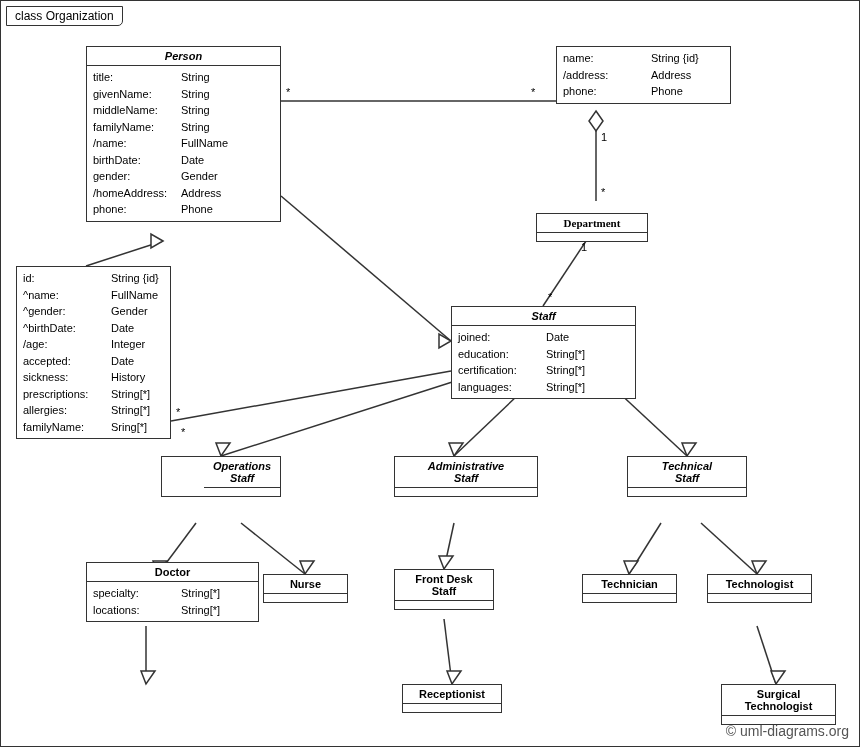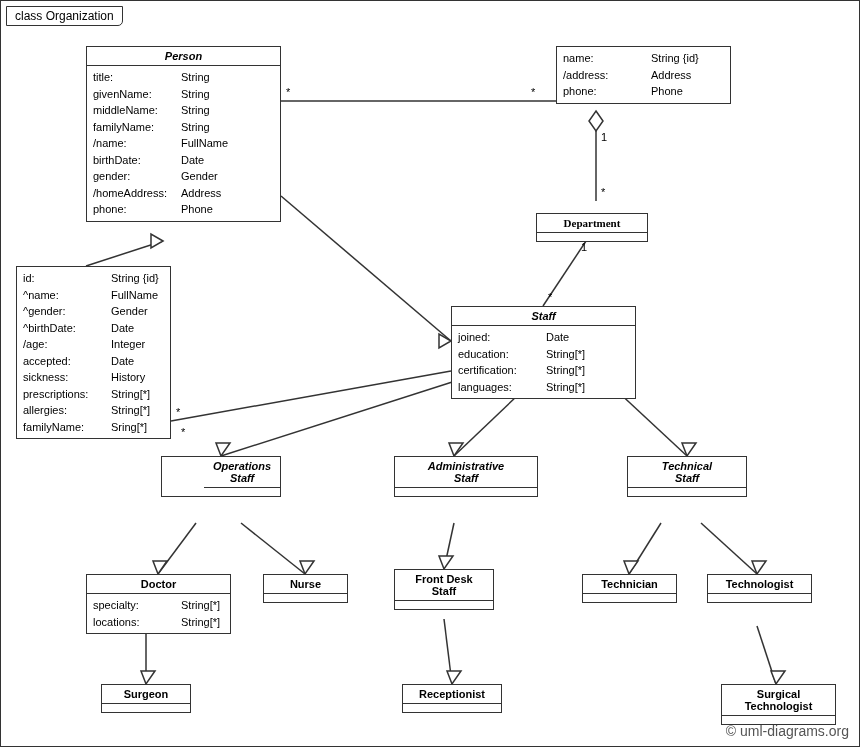--- a/index.html
+++ b/index.html
@@ -277,21 +277,21 @@
 Staff</div>
     <div class="class-attrs" style="min-height:8px;"></div>
   </div>
 
   <div class="class-box" style="left:626px;top:455px;width:120px;text-align:center;">
     <div class="class-header italic" style="white-space:pre-line;">Technical
 Staff</div>
     <div class="class-attrs" style="min-height:8px;"></div>
   </div>
 
-  <div class="class-box" style="left:85px;top:573px;width:145px;">
+  <div class="class-box" style="left:85px;top:561px;width:173px;">
     <div class="class-header">Doctor</div>
     <div class="class-attrs">
       <div class="attr-row">
           <span class="attr-name">specialty:</span>
           <span class="attr-type">String[*]</span>
         </div>
       <div class="attr-row">
           <span class="attr-name">locations:</span>
           <span class="attr-type">String[*]</span>
         </div>
@@ -312,24 +312,20 @@
   <div class="class-box" style="left:581px;top:573px;width:95px;">
     <div class="class-header">Technician</div>
     <div class="class-attrs" style="min-height:8px;"></div>
   </div>
 
   <div class="class-box" style="left:706px;top:573px;width:105px;">
     <div class="class-header">Technologist</div>
     <div class="class-attrs" style="min-height:8px;"></div>
   </div>
 
-  <div class="class-box" style="left:100px;top:683px;width:90px;">
-    <div class="class-header">Surgeon</div>
-    <div class="class-attrs" style="min-height:8px;"></div>
-  </div>
 
   <div class="class-box" style="left:401px;top:683px;width:100px;">
     <div class="class-header">Receptionist</div>
     <div class="class-attrs" style="min-height:8px;"></div>
   </div>
 
   <div class="class-box" style="left:720px;top:683px;width:115px;text-align:center;">
     <div class="class-header" style="white-space:pre-line;">Surgical
 Technologist</div>
     <div class="class-attrs" style="min-height:8px;"></div>

